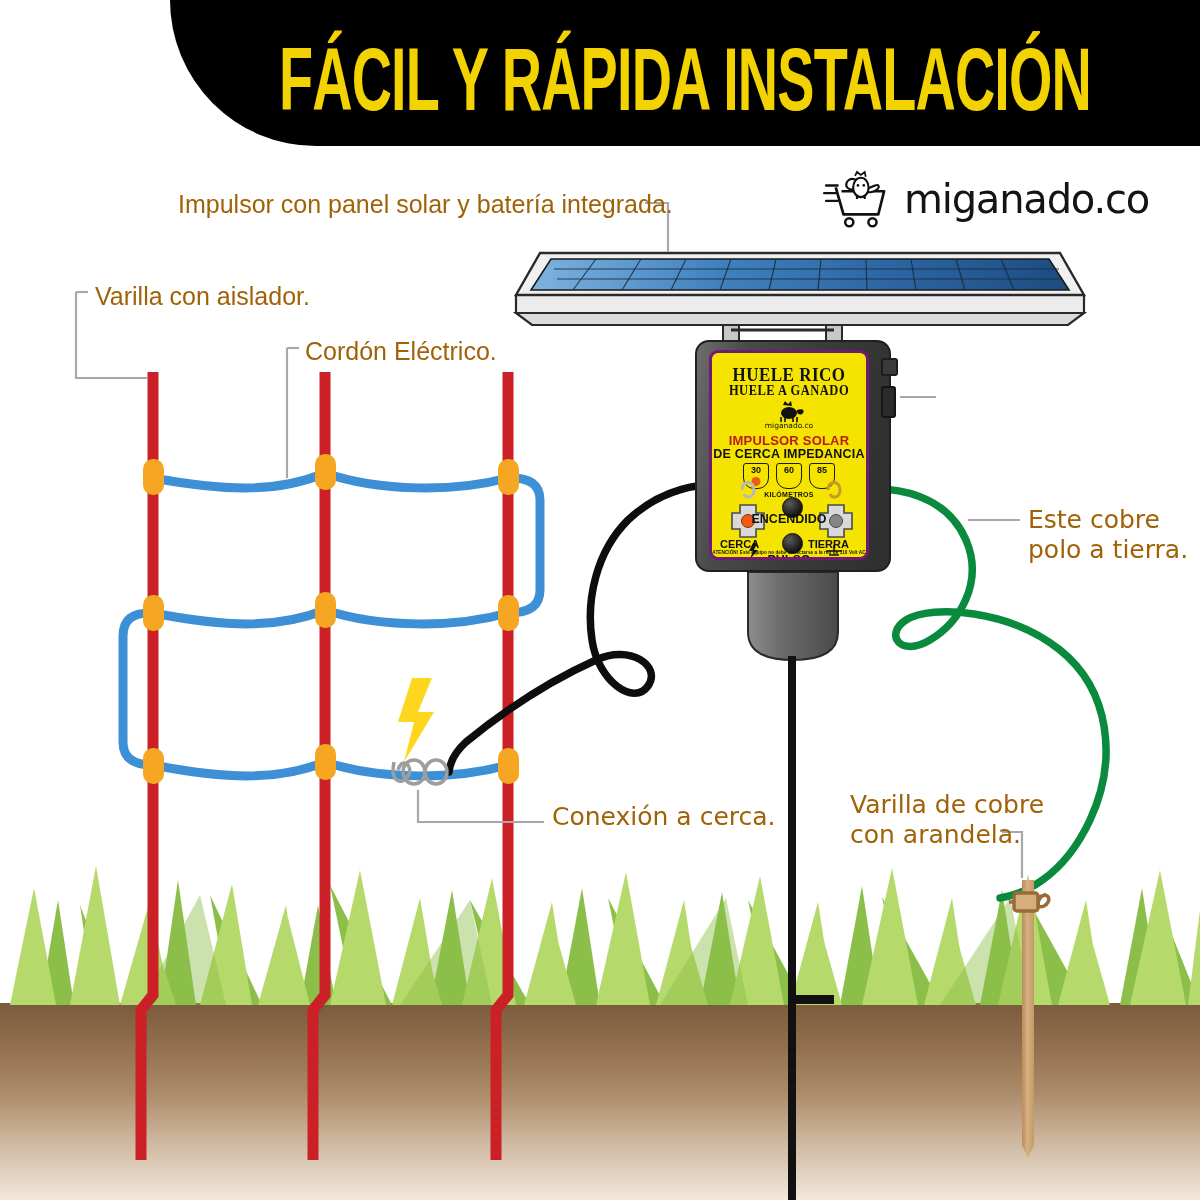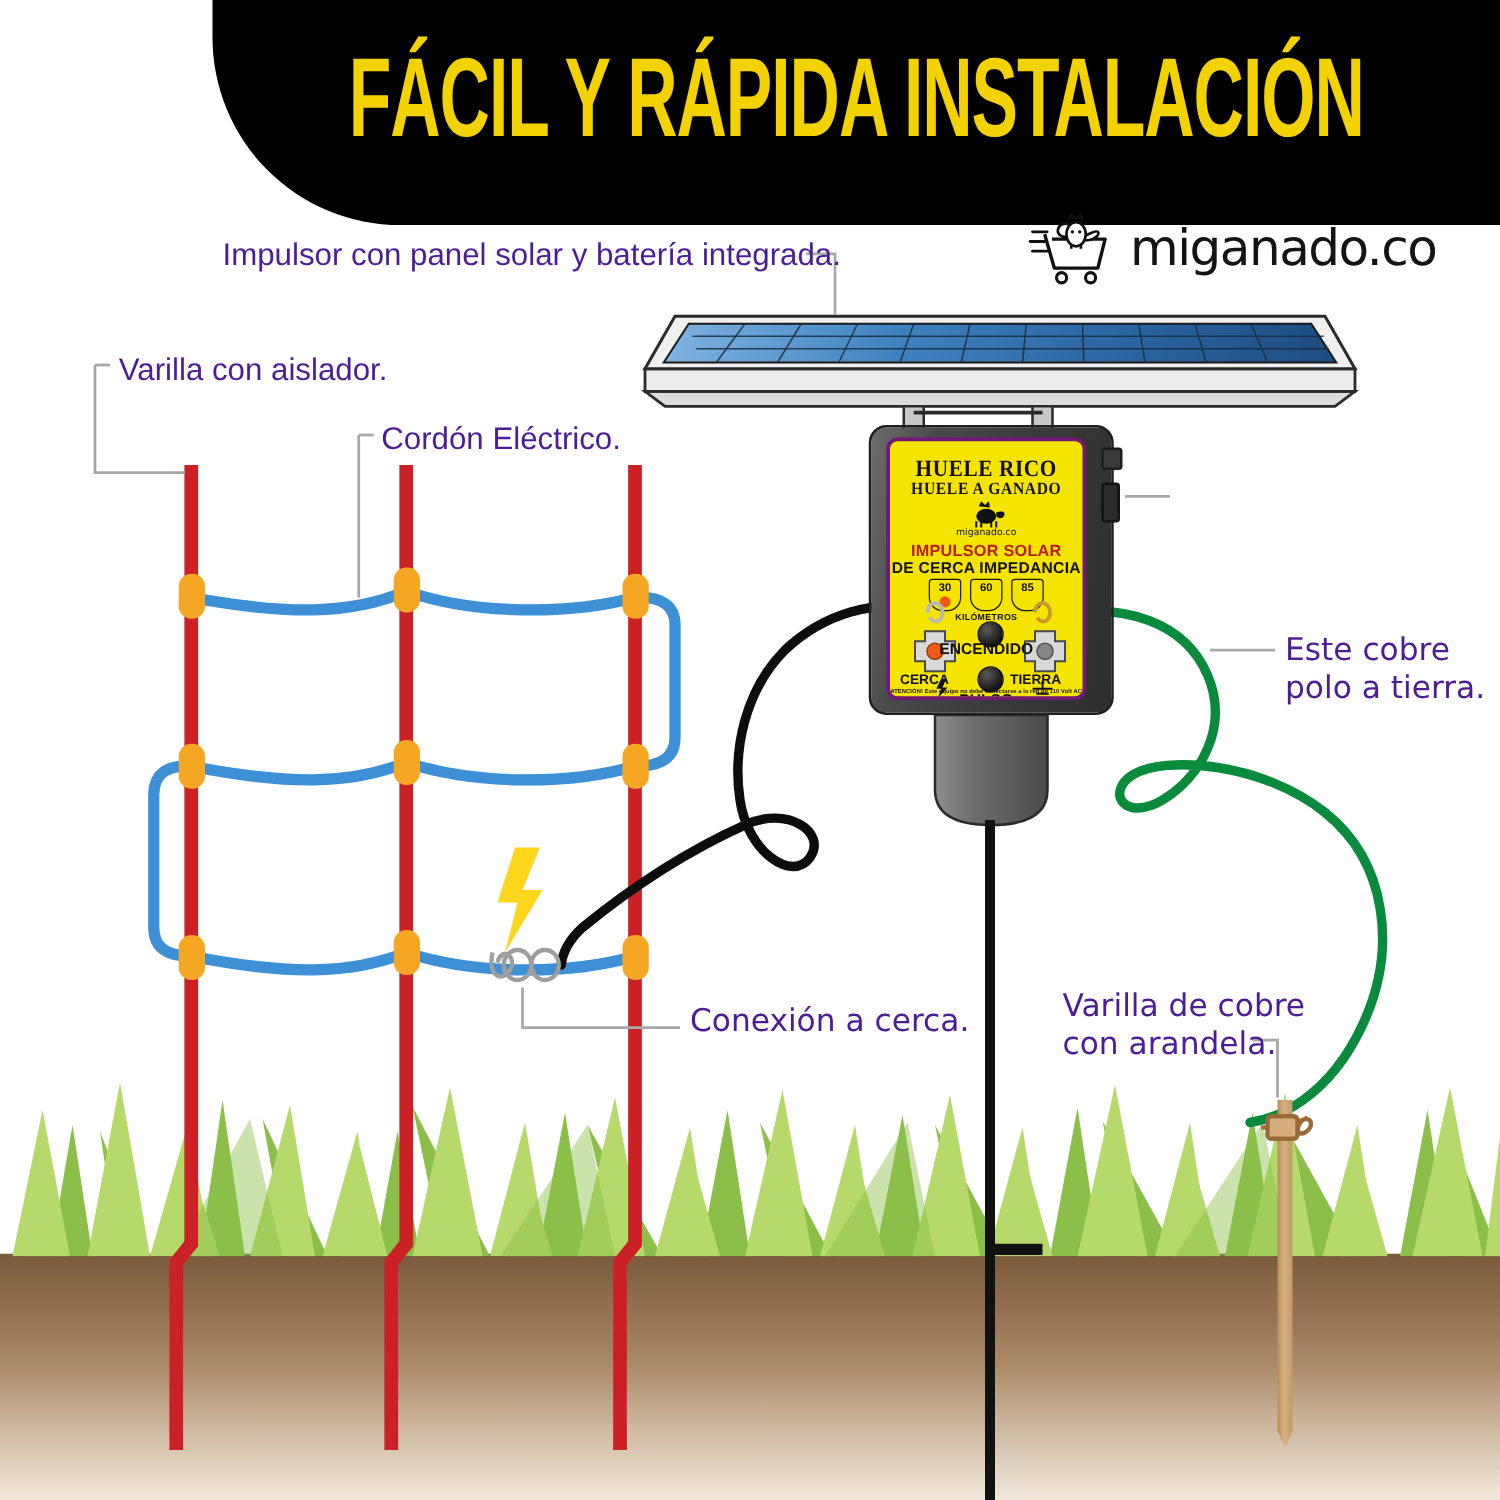--- a/index.html
+++ b/index.html
@@ -2,21 +2,21 @@
 <html><head>
 <meta charset="utf-8">
 <style>
   html,body{margin:0;padding:0;background:#fff;}
   body{width:1200px;height:1200px;overflow:hidden;
        font-family:"Liberation Sans",sans-serif;}
   #stage{position:relative;width:1200px;height:1200px;background:#ffffff;overflow:hidden;}
 
   
   .header-bar{
-    position:absolute; left:170px; top:0; width:1030px; height:180px;
+    position:absolute; left:170px; top:0; width:1030px; height:146px;
     background:#000000;
     border-bottom-left-radius:150px;
   }
   .header-title{
     position:absolute; left:0; right:0; top:27px;
     text-align:center;
     color:#f2d200;
     font-family:"Liberation Sans",sans-serif;
     font-weight:bold;
     font-size:68px;
@@ -27,21 +27,21 @@
   }
 
   
   .brand{ position:absolute; left:822px; top:168px; width:330px; height:62px;
           display:flex; align-items:center; }
   .brand-text{ font-size:40px; color:#141414; letter-spacing:-1.2px;
                font-family:"DejaVu Sans",sans-serif; }
   .brand-cart{ width:70px; height:58px; margin-right:12px; }
 
   
-  .lbl{position:absolute; color:#4c1d95; line-height:1.18; white-space:pre-line;}
+  .lbl{position:absolute; color:#a16207; line-height:1.18; white-space:pre-line;}
   .lbl-a{font-family:"Liberation Sans",sans-serif; font-size:25px;}
   .lbl-b{font-family:"DejaVu Sans",sans-serif; font-size:25px;}
 
   .l-impulsor{left:178px; top:190px;}
   .l-varilla  {left:95px;  top:282px;}
   .l-cordon   {left:305px; top:337px;}
   .l-encendido{left:944px; top:386px;}
   .l-cable    {left:1028px; top:505px;}
   .l-conexion {left:552px; top:802px;}
   .l-varcobre {left:850px; top:790px;}

